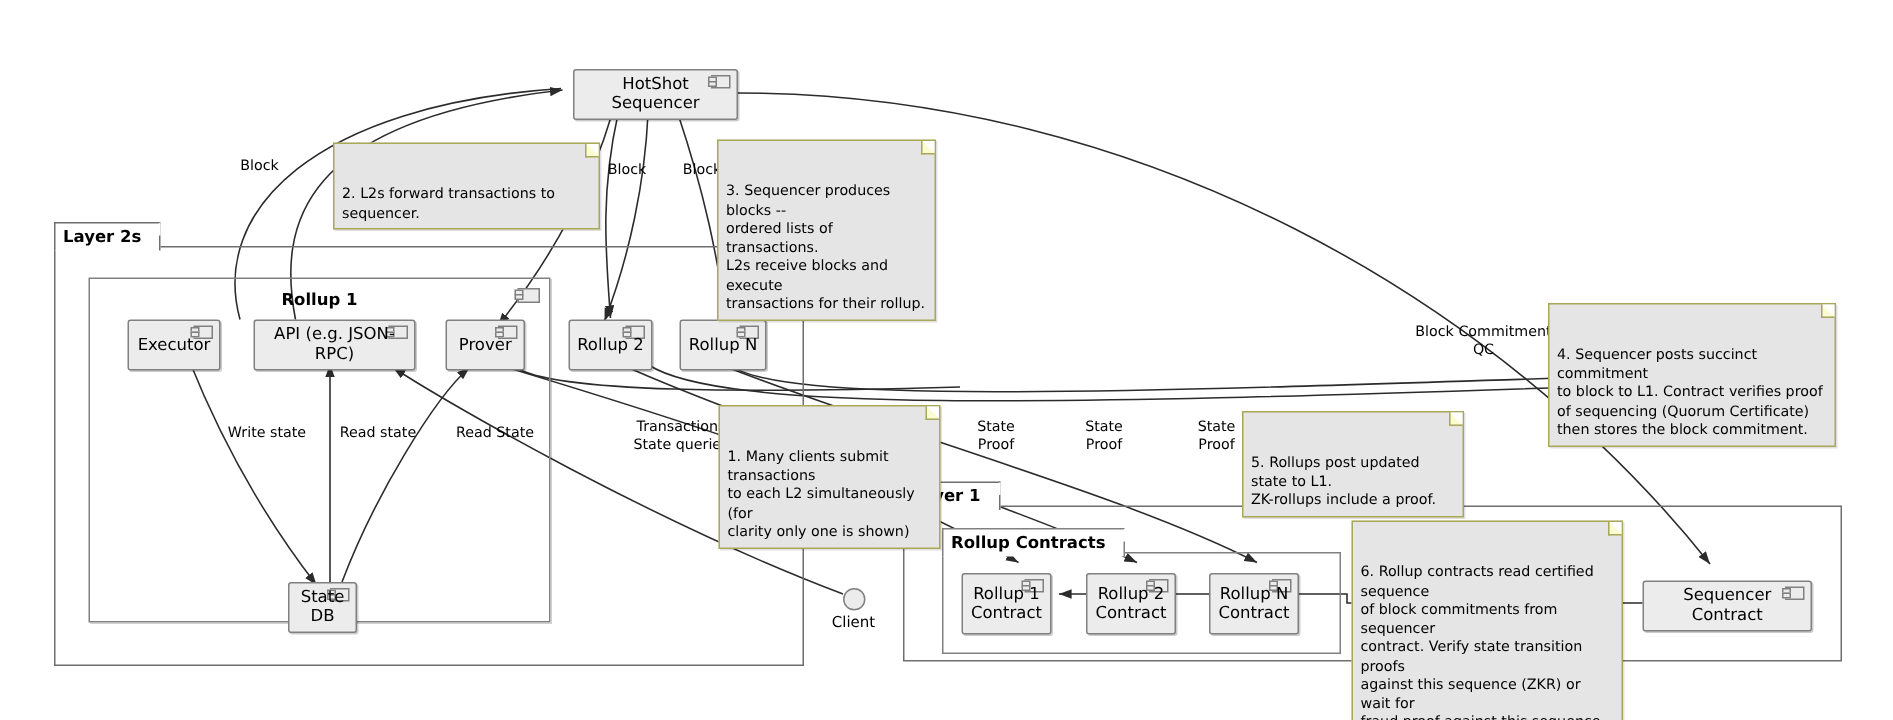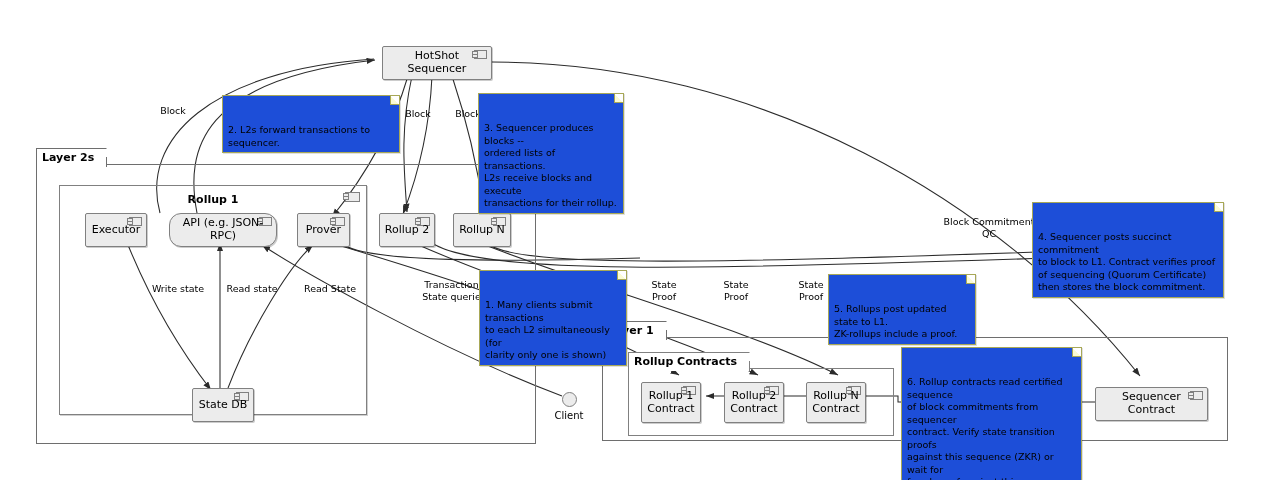--- a/index.html
+++ b/index.html
@@ -40,21 +40,21 @@
   .rollup1 .title{position:absolute;left:0;right:0;top:7px;text-align:center;
      font-size:11px;font-weight:bold;}
   .rollup1 .cicon{position:absolute;right:6px;top:6px;width:13px;height:8px;
      border:1px solid #808080;background:#ececec;}
   .rollup1 .cicon:before,.rollup1 .cicon:after{content:"";position:absolute;left:-3px;width:4px;height:2px;
      border:1px solid #808080;background:#ececec;}
   .rollup1 .cicon:before{top:0px;}
   .rollup1 .cicon:after{top:3px;}
 
   
-  .note{position:absolute;box-sizing:border-box;background:#1d4ed8;border:1px solid #a8a857;
+  .note{position:absolute;box-sizing:border-box;background:#e5e5e5;border:1px solid #a8a857;
         font-size:9.5px;line-height:1.32;padding:3px 5px 3px 5px;white-space:pre-line;
         box-shadow:1px 1px 0 rgba(0,0,0,.12);}
   .note .fold{position:absolute;right:0;top:0;width:8px;height:8px;
         background:linear-gradient(225deg,#ffffff 50%,#a8a857 50.5%,#fbfbd4 52%);
         border-left:1px solid #a8a857;border-bottom:1px solid #a8a857;}
 
   
   .elabel{position:absolute;font-size:9.5px;line-height:1.22;white-space:pre-line;color:#000;}
   .elabel.c{text-align:center;}
 
@@ -126,31 +126,31 @@
   <div class="rollup1" style="left:59px;top:185px;width:308px;height:230px;">
     <span class="cicon"></span>
     <span class="title">Rollup 1</span>
   </div>
 
   <div class="comp" style="left:85px;top:213px;width:62px;height:30px;">
     <span class="cicon"></span>
     <span class="ctext">Executor</span>
   </div>
 
-  <div class="comp" style="left:169px;top:213px;width:108px;height:14px;border-radius:12px;">
+  <div class="comp" style="left:169px;top:213px;width:108px;height:14px;">
     <span class="cicon"></span>
     <span class="ctext">API (e.g. JSON-RPC)</span>
   </div>
 
   <div class="comp" style="left:297px;top:213px;width:53px;height:30px;">
     <span class="cicon"></span>
     <span class="ctext">Prover</span>
   </div>
 
-  <div class="comp" style="left:192px;top:388px;width:62px;height:30px;">
+  <div class="comp" style="left:192px;top:388px;width:46px;height:30px;">
     <span class="cicon"></span>
     <span class="ctext">State DB</span>
   </div>
 
   <div class="comp" style="left:379px;top:213px;width:56px;height:30px;">
     <span class="cicon"></span>
     <span class="ctext">Rollup 2</span>
   </div>
 
   <div class="comp" style="left:453px;top:213px;width:58px;height:30px;">

